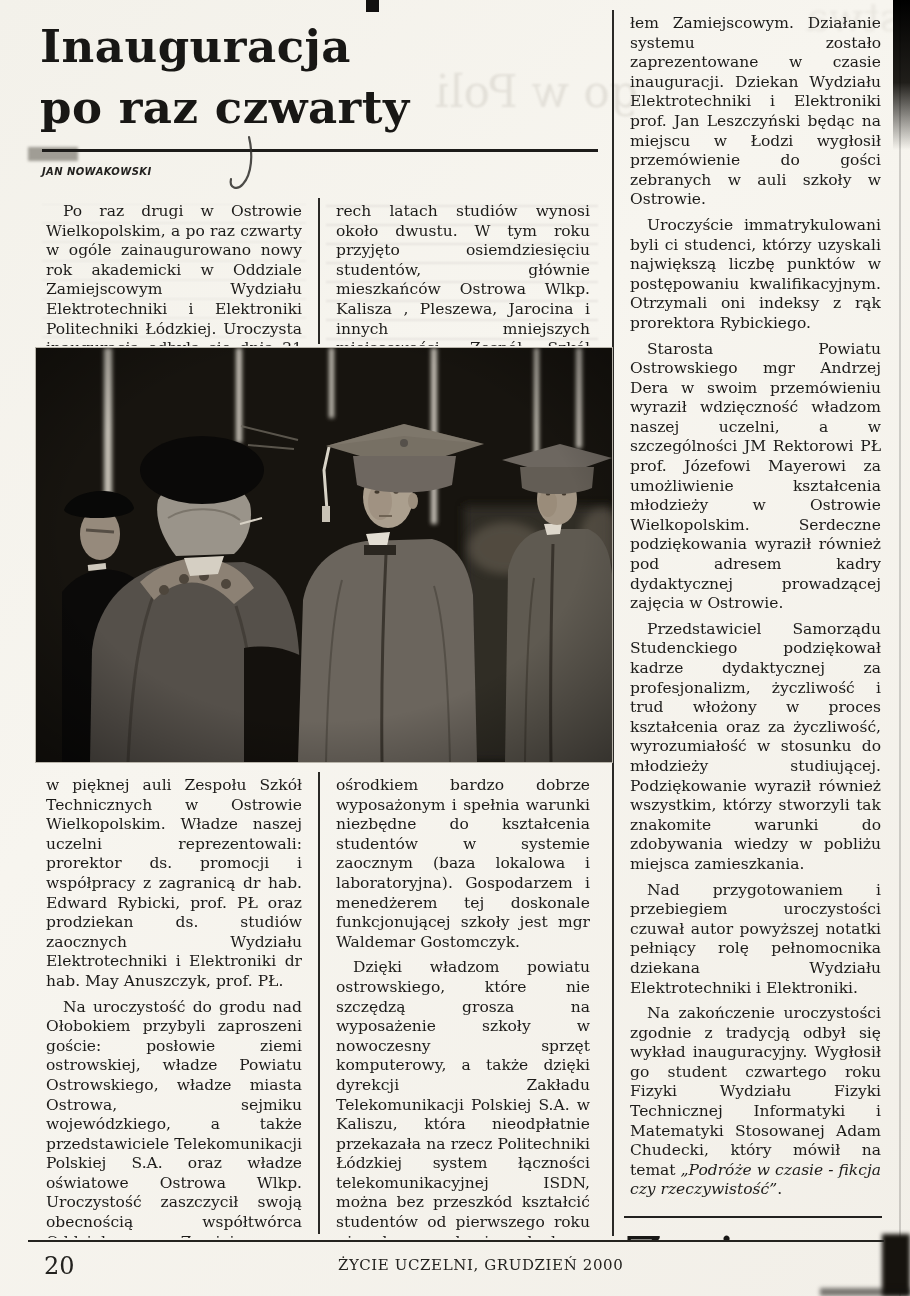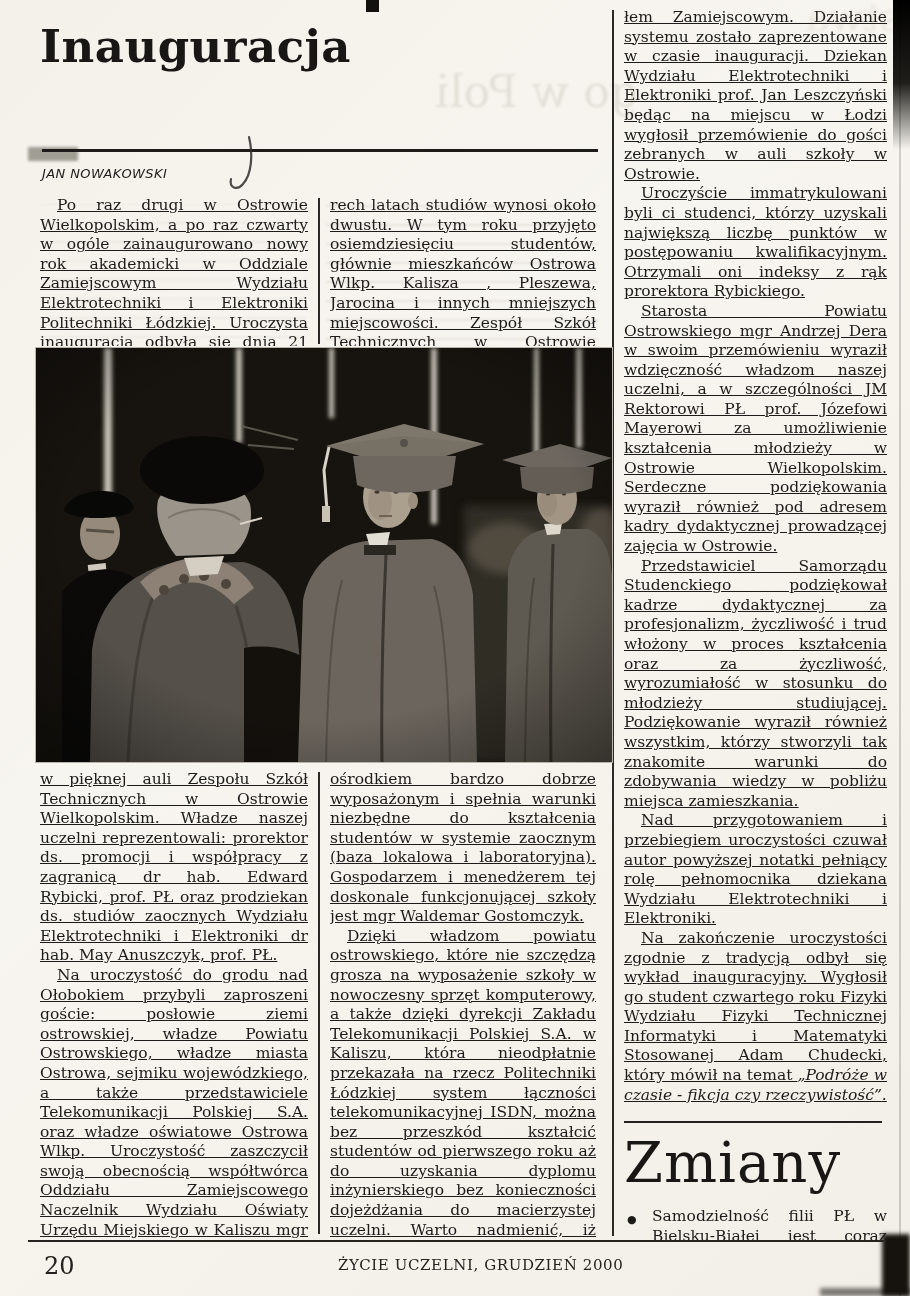--- a/index.html
+++ b/index.html
@@ -8,25 +8,25 @@
     background:linear-gradient(135deg,#f3f1ea 0%,#f7f5ef 40%,#f2efe8 100%);
     font-family:"DejaVu Serif","Liberation Serif",serif;
     color:#1c1b19; overflow:hidden;
   }
   
   .title{position:absolute; left:40px; top:16px; font-size:45px; line-height:61px;
          font-weight:bold; letter-spacing:.5px; margin:0; color:#181715;}
   .title-rule{position:absolute; left:42px; top:149px; width:556px; height:3px; background:#1d1c1a;}
   .author{position:absolute; left:42px; top:166px;
           font-family:"DejaVu Sans","Liberation Sans",sans-serif;
-          font-style:italic; font-weight:normal; font-size:13px; letter-spacing:.4px; color:#22211f;}
+          font-style:italic; font-weight:bold; font-size:10px; letter-spacing:.4px; color:#22211f;}
   .pen-mark{position:absolute; left:222px; top:134px; width:42px; height:60px;}
   
   .txt{position:absolute; text-align:justify; font-size:15.5px; line-height:19.6px; overflow:hidden;}
-  .txt p{margin:0;text-decoration:underline;}
+  .txt p{margin:6px;}
   .txt p.indent{text-indent:17px;}
   .col1top{left:40px;  top:196px; width:268px; height:150px;}
   .col2top{left:330px; top:196px; width:266px; height:150px;}
   .col1bot{left:40px;  top:770px; width:268px; height:468px;}
   .col2bot{left:330px; top:770px; width:266px; height:468px;}
   .col3   {left:624px; top:8px;   width:263px; height:1232px;}
   .vrule{position:absolute; width:2px; background:#2a2926;}
   .v1a{left:318px; top:198px; height:146px;}
   .v1b{left:318px; top:772px; height:462px;}
   .v2 {left:612px; top:10px;  height:1226px;}
@@ -77,21 +77,21 @@
   <div class="ghost ghost-right">stwa</div>
   <div class="gstripes gs1"></div>
   <div class="gstripes gs2"></div>
   <div class="smudge"></div>
   <div class="top-tab"></div>
   <div class="edge-right-band"></div>
   <div class="edge-right-line"></div>
   <div class="corner-br"></div>
   <div class="corner-br2"></div>
 
-  <h1 class="title"><span>Inauguracja</span><br></h1>
+  <h1 class="title"><span>Inauguracja</span><br><span>po raz czwarty</span></h1>
   <div class="title-rule"></div>
   <svg class="pen-mark" viewBox="0 0 42 60">
     <path d="M27,3 C31,20 30,40 21,50 C15,57 7,54 9,45" fill="none" stroke="#2e2d2a" stroke-width="2.2" stroke-linecap="round" opacity="0.85"></path>
   </svg>
   <div class="author">JAN NOWAKOWSKI</div>
 
   <div class="vrule v1a"></div>
   <div class="vrule v1b"></div>
   <div class="vrule v2"></div>
 

